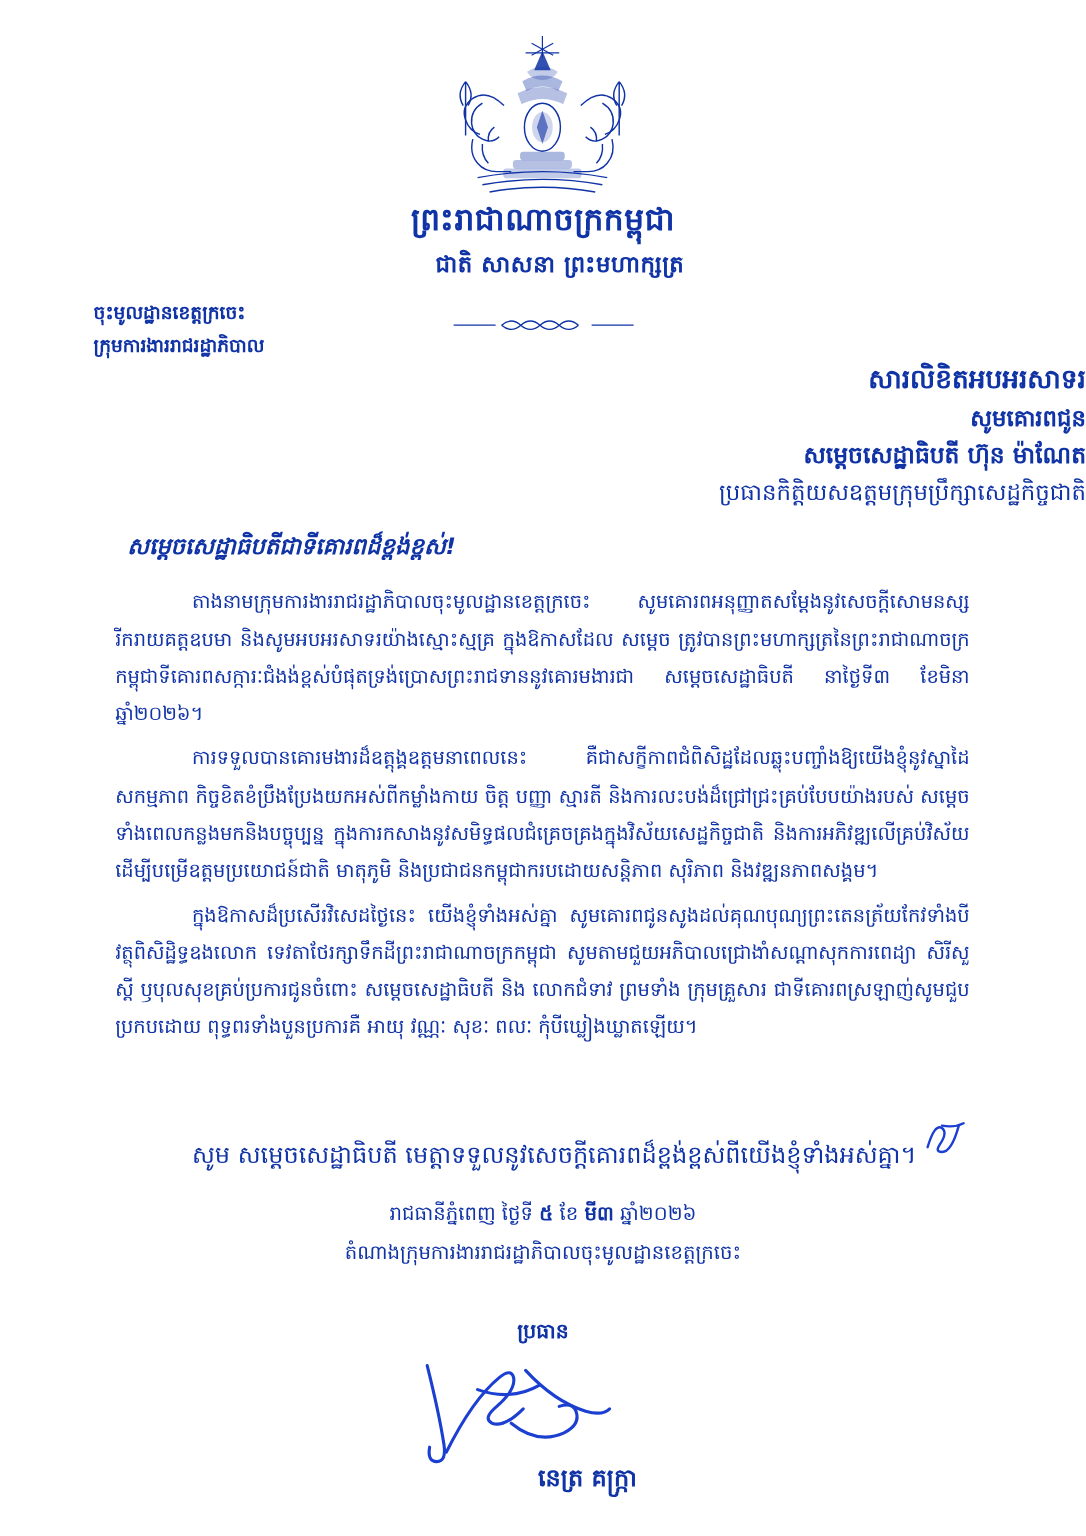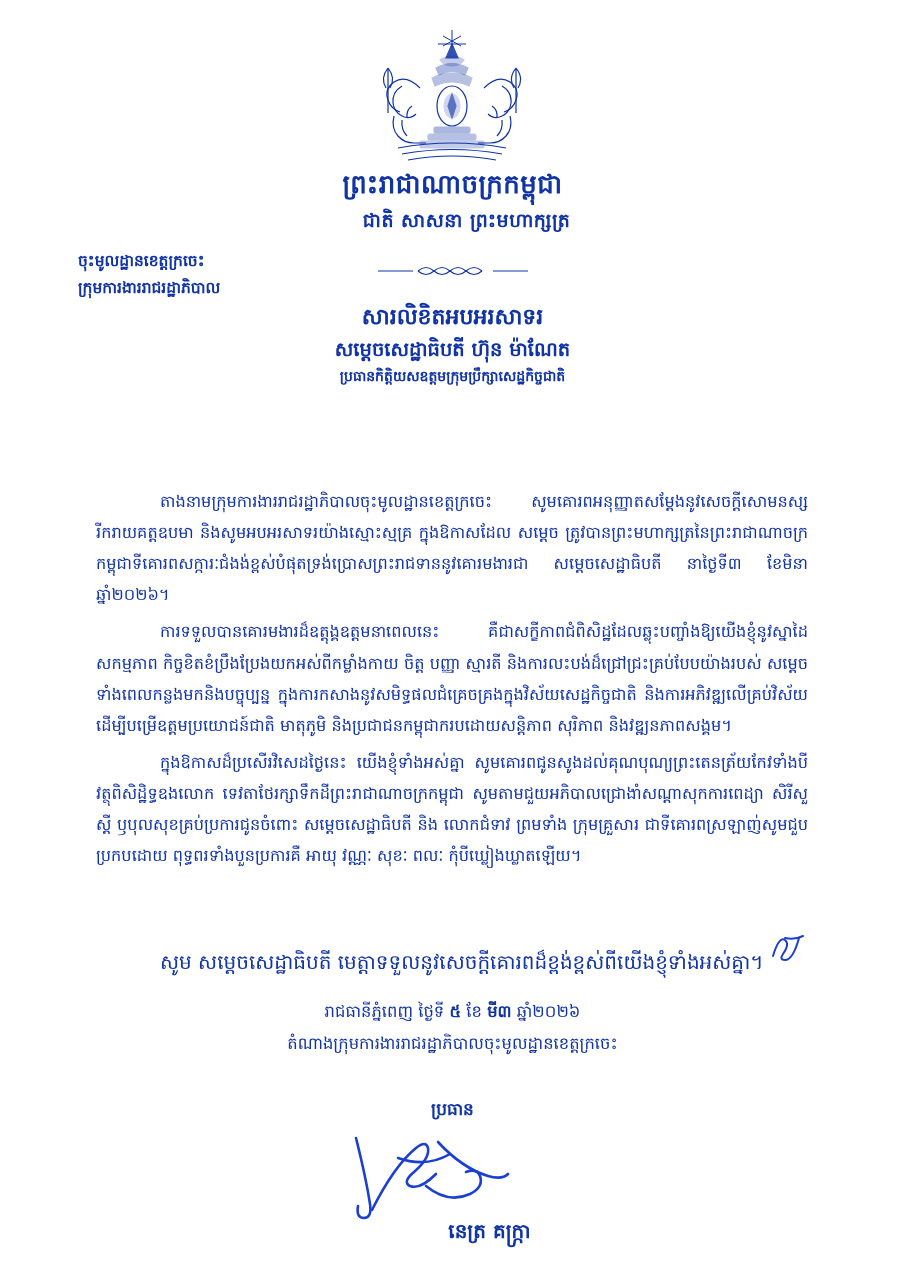--- a/index.html
+++ b/index.html
@@ -77,41 +77,41 @@
     width: 905px;
     text-align: center;
   }
 
   
   .titles {
     position: absolute;
     top: 300px;
     left: 0;
     width: 905px;
-    text-align: center;
+    text-align: right;
     color: #1033a6;
   }
   .titles .t1 {
     font-size: 22px;
     font-weight: bold;
     line-height: 1.55;
   }
   .titles .t2 {
     font-size: 19px;
     font-weight: bold;
     line-height: 1.6;
   }
   .titles .t3 {
     font-size: 19.5px;
     font-weight: bold;
     line-height: 1.6;
   }
   .titles .t4 {
-    font-size: 14px;
-    font-weight: bold;
+    font-size: 19px;
+    font-weight: normal;
     line-height: 1.6;
   }
 
   
   .salutation {
     position: absolute;
     top: 443px;
     left: 106px;
     font-size: 19px;
     font-weight: bold;
@@ -269,24 +269,26 @@
     </svg>
   </div>
 
   <div class="org">
     <div>ចុះមូលដ្ឋានខេត្តក្រចេះ</div>
     <div>ក្រុមការងាររាជរដ្ឋាភិបាល</div>
   </div>
 
   <div class="titles">
     <div class="t1">សារលិខិតអបអរសាទរ</div>
+    <div class="t2">សូមគោរពជូន</div>
     <div class="t3">សម្តេចសេដ្ឋាធិបតី ហ៊ុន ម៉ាណែត</div>
     <div class="t4">ប្រធានកិត្តិយសឧត្តមក្រុមប្រឹក្សាសេដ្ឋកិច្ចជាតិ</div>
   </div>
 
+  <div class="salutation">សម្តេចសេដ្ឋាធិបតីជាទីគោរពដ៏ខ្ពង់ខ្ពស់!</div>
 
   <div class="body">
     <p>តាងនាមក្រុមការងាររាជរដ្ឋាភិបាលចុះមូលដ្ឋានខេត្តក្រចេះ សូមគោរពអនុញ្ញាតសម្តែងនូវសេចក្តីសោមនស្សរីករាយគត្តឧបមា និងសូមអបអរសាទរយ៉ាងស្មោះស្មគ្រ ក្នុងឱកាសដែល សម្តេច ត្រូវបានព្រះមហាក្សត្រនៃព្រះរាជាណាចក្រកម្ពុជាទីគោរពសក្ការៈជំងង់ខ្ពស់បំផុតទ្រង់ប្រោសព្រះរាជទាននូវគោរមងារជា សម្តេចសេដ្ឋាធិបតី នាថ្ងៃទី៣ ខែមិនា ឆ្នាំ២០២៦។</p>
     <p>ការទទួលបានគោរមងារដ៏ឧត្តុង្គឧត្តមនាពេលនេះ គឺជាសក្ខីកាពជំពិសិដ្ឋដែលឆ្លុះបញ្ចាំងឱ្យយើងខ្ញុំនូវស្នាដៃ សកម្មភាព កិច្ចខិតខំប្រឹងប្រែងយកអស់ពីកម្លាំងកាយ ចិត្ត បញ្ញា ស្មារតី និងការលះបង់ដ៏ជ្រៅជ្រះគ្រប់បែបយ៉ាងរបស់ សម្តេច ទាំងពេលកន្លងមកនិងបច្ចុប្បន្ន ក្នុងការកសាងនូវសមិទ្ធផលជំគ្រេចគ្រងក្នុងវិស័យសេដ្ឋកិច្ចជាតិ និងការអភិវឌ្ឍលើគ្រប់វិស័យ ដើម្បីបម្រើឧត្តមប្រយោជន៍ជាតិ មាតុភូមិ និងប្រជាជនកម្ពុជាករបដោយសន្តិភាព សុរិភាព និងវឌ្ឍនភាពសង្គម។</p>
     <p>ក្នុងឱកាសដ៏ប្រសើរវិសេដថ្ងៃនេះ យើងខ្ញុំទាំងអស់គ្នា សូមគោរពជូនសូងដល់គុណបុណ្យព្រះតេនត្រ័យកែវទាំងបីវត្ថុពិសិដ្ឋិទ្ធឧងលោក ទេវតាថែរក្សាទឹកដីព្រះរាជាណាចក្រកម្ពុជា សូមតាមជួយអភិបាលជ្រោងាំសណ្តាសុកការពេដ្យា សិរីសួស្តី ឫបុលសុខគ្រប់ប្រការជូនចំពោះ សម្តេចសេដ្ឋាធិបតី និង លោកជំទាវ ព្រមទាំង ក្រុមគ្រួសារ ជាទីគោរពស្រឡាញ់សូមជួបប្រកបដោយ ពុទ្ធពរទាំងបួនប្រការគឺ អាយុ វណ្ណៈ សុខៈ ពលៈ កុំបីឃ្លៀងឃ្លាតឡើយ។</p>
   </div>
 
   <div class="closing">សូម សម្តេចសេដ្ឋាធិបតី មេត្តាទទួលនូវសេចក្តីគោរពដ៏ខ្ពង់ខ្ពស់ពីយើងខ្ញុំទាំងអស់គ្នា។</div>
 
   <div class="initial-mark">

